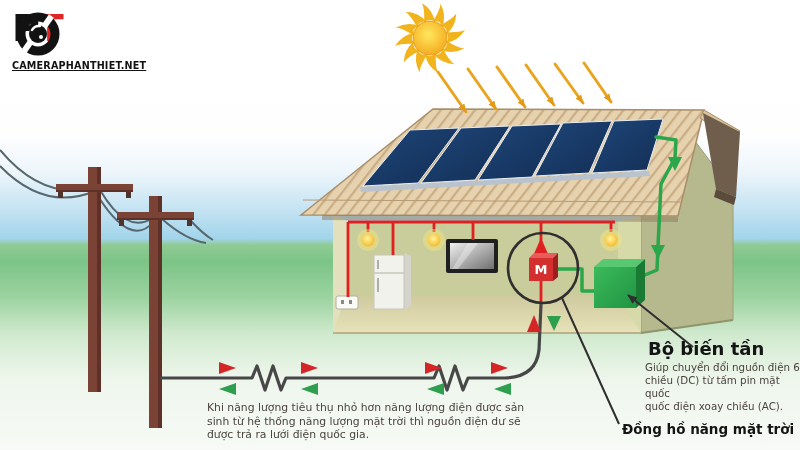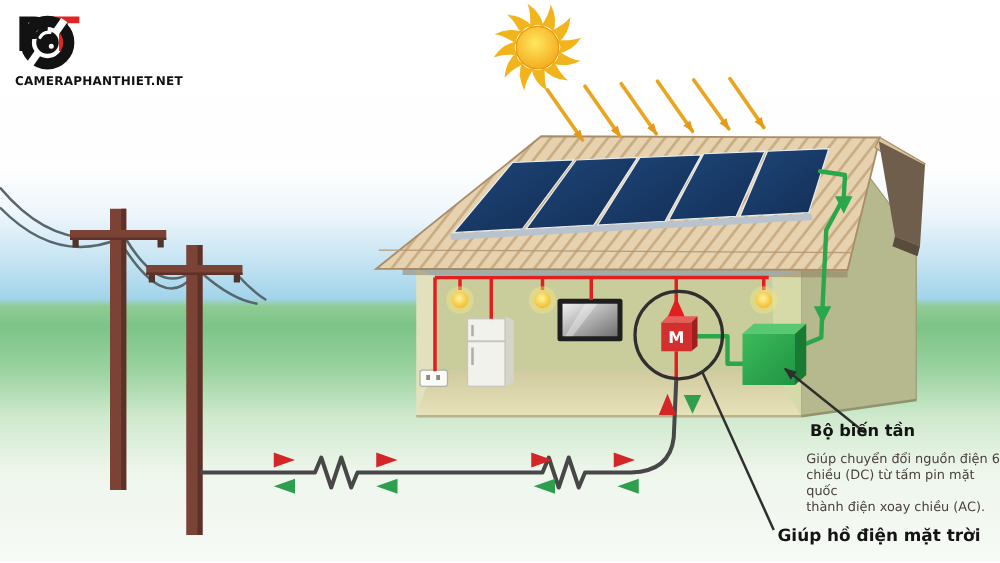--- a/index.html
+++ b/index.html
@@ -6,21 +6,21 @@
   .stage{position:relative;width:800px;height:450px;overflow:hidden;background:#fff;
          font-family:"DejaVu Sans",sans-serif;}
   .stage svg{position:absolute;left:0;top:0;}
   .t{position:absolute;color:#4a423f;}
   .note{font-size:10.8px;line-height:13.6px;}
   .lbl{font-weight:bold;color:#141414;}
   .logo{position:absolute;left:12px;top:8px;width:150px;}
   .logo-row{display:flex;align-items:flex-start;height:50px;}
   .brand{font-weight:bold;font-size:38px;line-height:40px;letter-spacing:-2px;color:#121212;}
   .brand .red{color:#e02525;}
-  .logo-domain{font-weight:bold;font-size:9.6px;letter-spacing:.2px;color:#121212;margin-top:2px;}
+  .logo-domain{font-weight:bold;font-size:9.6px;letter-spacing:.2px;color:#121212;margin-top:2px;text-decoration:underline;}
 </style>
 </head>
 <body>
 
 <div class="stage">
 
 <svg width="800" height="450" viewBox="0 0 800 450">
   <defs>
     <linearGradient id="bgGrad" x1="0" y1="0" x2="0" y2="1">
       <stop offset="0%" stop-color="#ffffff"></stop>
@@ -252,23 +252,28 @@
       <rect x="12" y="33" width="6" height="12" fill="#ffffff" transform="rotate(35 15 39)"></rect>
       <circle cx="26" cy="26" r="9" fill="#121212"></circle>
       <path d="M20,22 A8,8 0 0,1 28,18" fill="none" stroke="#ffffff" stroke-width="2.5" stroke-linecap="round"></path>
       <circle cx="29" cy="29" r="2" fill="#ffffff"></circle>
     </svg>
     <div class="brand"><span>P</span><span class="red">T</span></div>
   </div>
   <div class="logo-domain">CAMERAPHANTHIET.NET</div>
 </div>
 
-
-<div class="t lbl" style="left:648px;top:338px;font-size:13px;">Bộ biến tần</div>
+<div class="t note" style="left:207px;top:401px;">
+  <div>Khi năng lượng tiêu thụ nhỏ hơn năng lượng điện được sản</div>
+  <div>sinh từ hệ thống năng lượng mặt trời thì nguồn điện dư sẽ</div>
+  <div>được trả ra lưới điện quốc gia.</div>
+</div>
+
+<div class="t lbl" style="left:648px;top:338px;font-size:18px;">Bộ biến tần</div>
 <div class="t note" style="left:645px;top:361px;font-size:10.3px;line-height:13px;">
   <div>Giúp chuyển đổi nguồn điện 6</div>
   <div>chiều (DC) từ tấm pin mặt quốc</div>
-  <div>thành điện xoay chiều (AC).</div>
-</div>
-
-<div class="t lbl" style="left:622px;top:421px;font-size:13.5px;">Giúp hồ điện mặt trời</div>
+  <div>quốc điện xoay chiều (AC).</div>
+</div>
+
+<div class="t lbl" style="left:622px;top:421px;font-size:13.5px;">Đồng hồ năng mặt trời</div>
 
 </div>
 
 </body></html>

